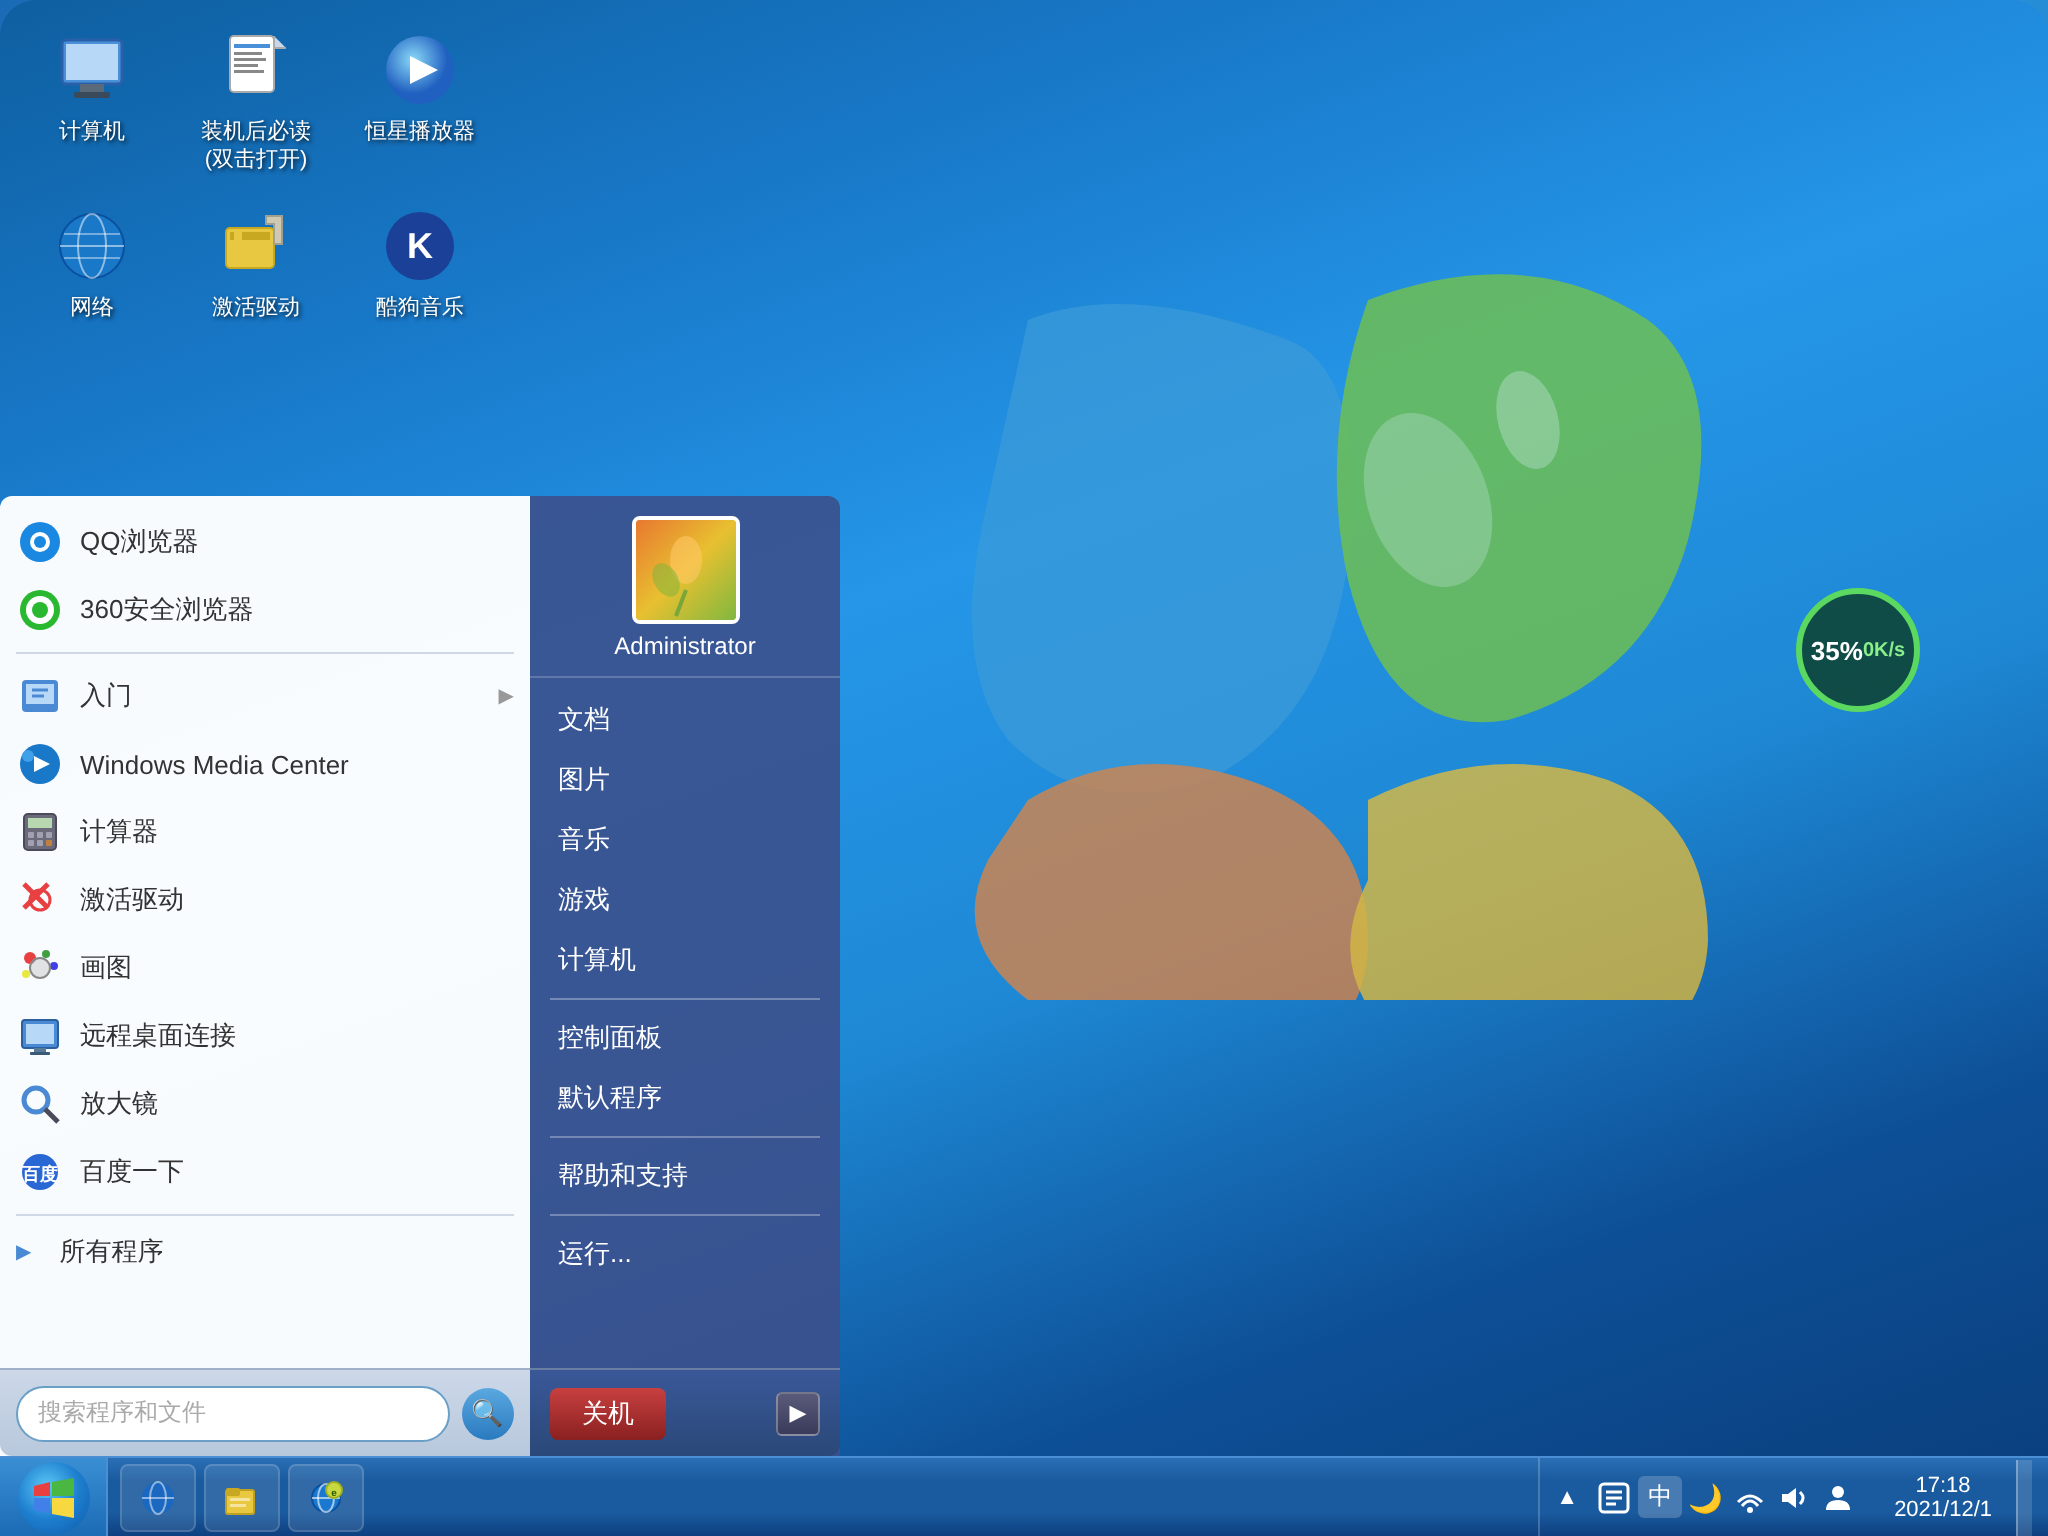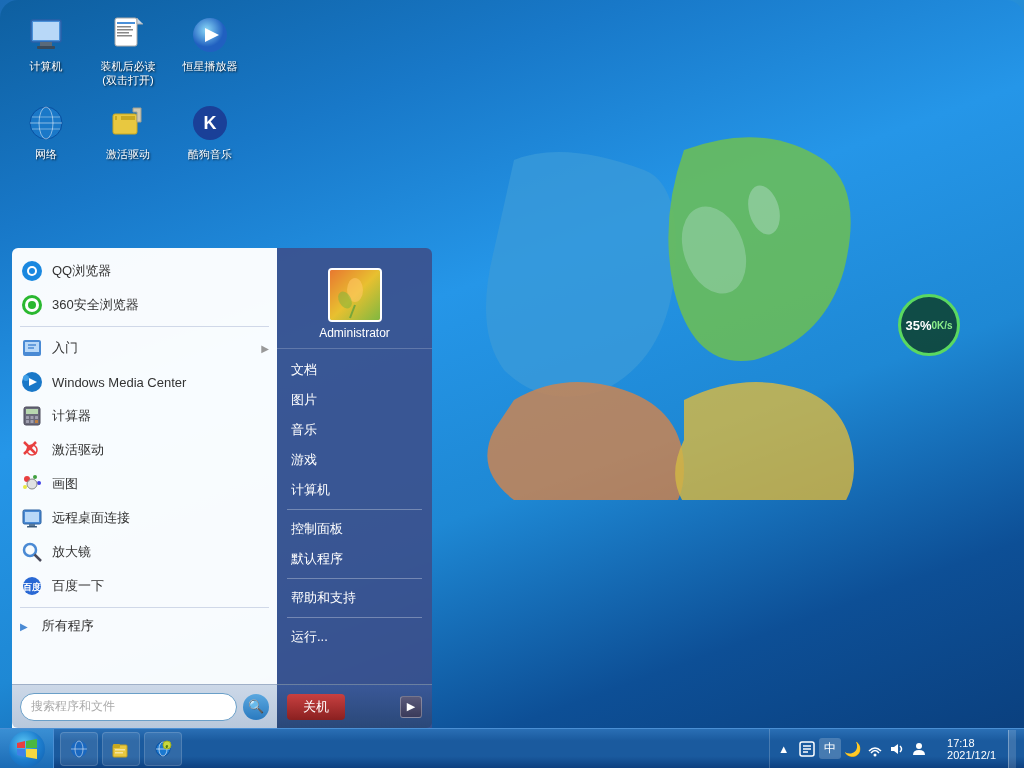--- a/index.html
+++ b/index.html
@@ -146,41 +146,42 @@
       align-items: center;
       justify-content: center;
       font-size: 14px;
       color: white;
       cursor: pointer;
     }
 
     .clock {
       display: flex;
       flex-direction: column;
+      align-items: center;
       color: white;
       font-size: 11px;
       margin-left: 4px;
       padding: 0 6px;
       cursor: pointer;
     }
 
     .show-desktop {
       width: 8px;
       height: 38px;
       background: rgba(255,255,255,0.15);
       border-left: 1px solid rgba(255,255,255,0.3);
       cursor: pointer;
       margin-left: 2px;
     }
 
     
     .start-menu {
       position: absolute;
       bottom: 40px;
-      left: 12px;
+      left: 0;
       width: 420px;
       height: 480px;
       background: transparent;
       z-index: 100;
       display: flex;
     }
 
     .start-menu-left {
       width: 265px;
       background: rgba(255,255,255,0.97);
@@ -189,21 +190,20 @@
       border-top-right-radius: 0;
       border-top-left-radius: 6px;
     }
 
     .start-menu-right {
       width: 155px;
       background: rgba(60, 80, 140, 0.9);
       border-top-right-radius: 6px;
       display: flex;
       flex-direction: column;
-      padding-top: 10px;
     }
 
     .start-menu-bottom {
       position: absolute;
       bottom: 0;
       left: 0;
       width: 265px;
       height: 44px;
       background: linear-gradient(to bottom, #ccd8e8, #b8c8dc);
       border-top: 1px solid #a0b0c8;

